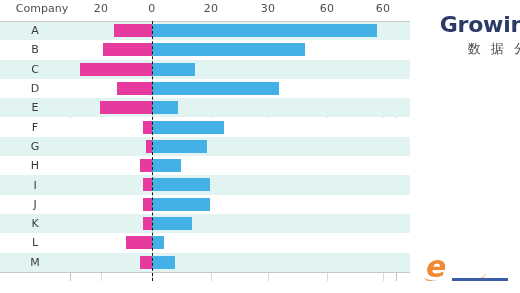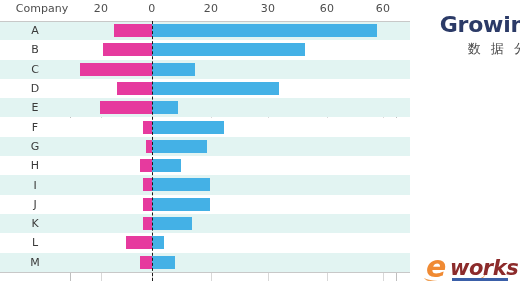--- a/index.html
+++ b/index.html
@@ -179,18 +179,17 @@
   </div>
 
   <div id="right-panel">
     <div id="title-main">Growin</div>
     <div id="title-sub">数 据 分</div>
   </div>
 
   <div id="watermark">
     <div id="wm-swoosh"></div>
     <div id="wm-e">e</div>
-    <div id="wm-works">works</div>
     <div id="wm-bar"></div>
   </div>
 
   <div id="bottom-strip"></div>
 </div>
 
 </body></html>

